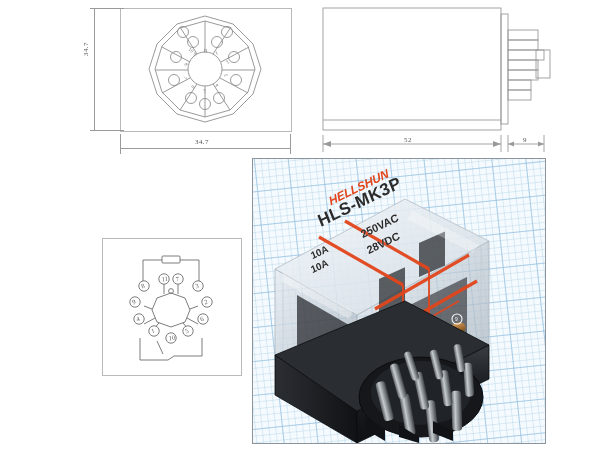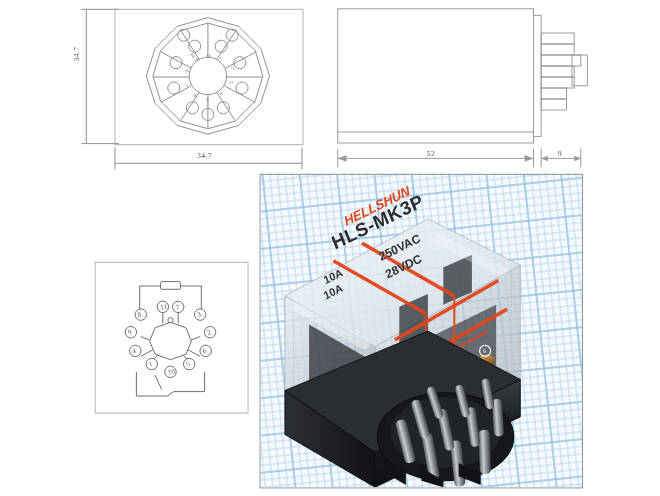--- a/index.html
+++ b/index.html
@@ -1,18 +1,18 @@
 <!DOCTYPE html>
 <html><head>
 <meta charset="utf-8">
 <style>
   html,body{margin:0;padding:0;background:#ffffff;}
   body{width:600px;height:451px;position:relative;overflow:hidden;
        font-family:"Liberation Sans", sans-serif;color:#444;}
-  .stage{position:absolute;left:0;top:0;width:524px;height:451px;background:#fff;padding-left:20px;}
+  .stage{position:absolute;left:16px;top:0;width:524px;height:451px;background:#fff;padding-left:20px;}
 
   
   .dimtext{position:absolute;font-size:7px;color:#555;letter-spacing:.4px;
            font-family:"Liberation Serif", serif;white-space:nowrap;}
   .vline{position:absolute;background:#9a9a9a;width:1px;}
   .hline{position:absolute;background:#9a9a9a;height:1px;}
 
   
   #socket-view{position:absolute;left:62px;top:2px;width:230px;height:152px;}
   .sockbox{position:absolute;left:42px;top:6px;width:170px;height:122px;

